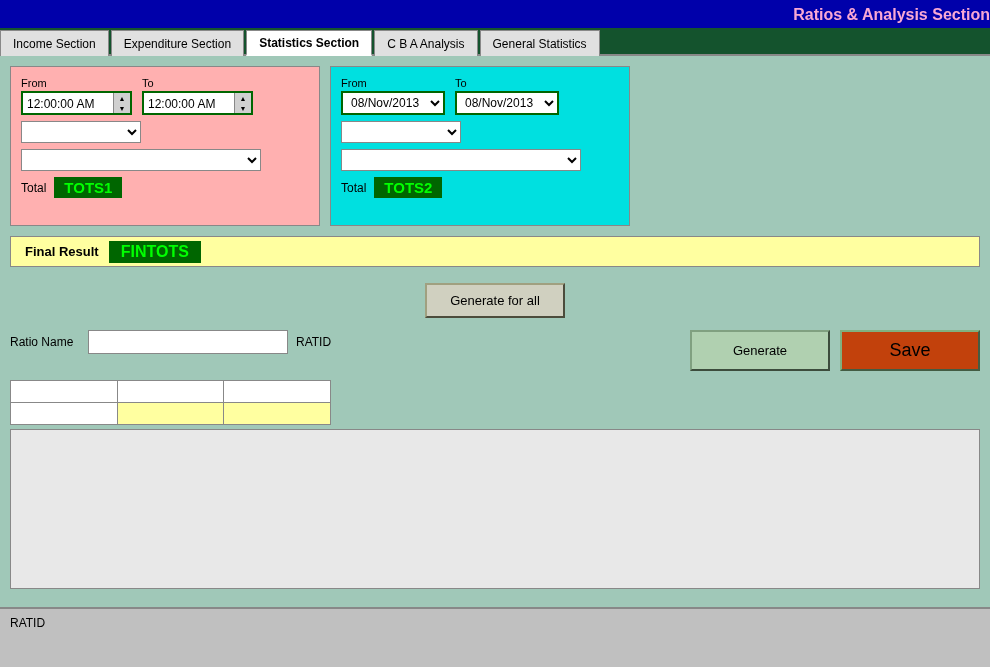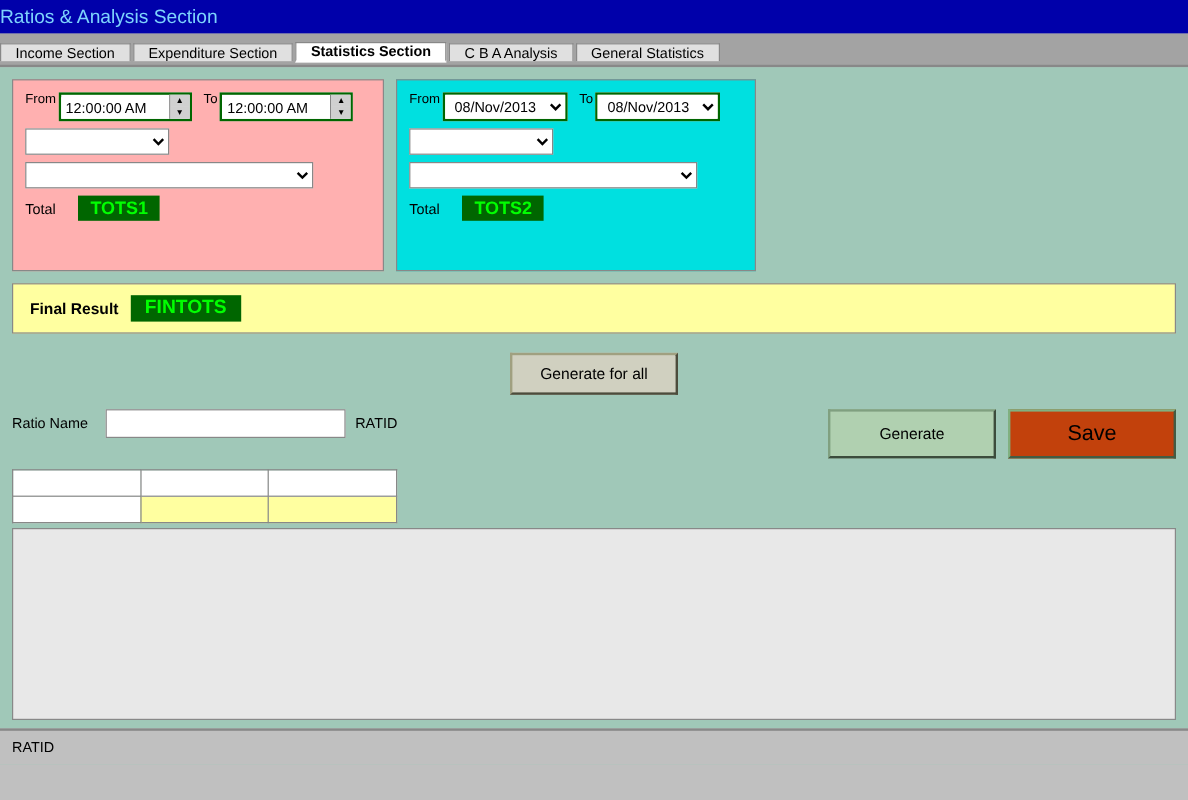--- a/index.html
+++ b/index.html
@@ -7,34 +7,33 @@
       font-family: Arial, sans-serif;
       font-size: 13px;
       background: #c0c0c0;
       width: 990px;
       height: 667px;
       overflow: hidden;
     }
     
     .title-bar {
       background: #0000aa;
-      color: #7dd3fc;
-      text-align: left;
+      color: #f9a8d4;
+      text-align: right;
       font-size: 16px;
-      font-weight: normal;
+      font-weight: bold;
       padding: 6px 0;
       height: 28px;
     }
     
     .tab-bar {
       display: flex;
-      background: #a3a3a3;
+      background: #14532d;
       border-bottom: 2px solid #888;
       height: 28px;
-      align-items: center;
     }
     .tab {
       display: flex;
       align-items: center;
       justify-content: center;
       padding: 0 12px;
       border: 1px solid #888;
       border-bottom: none;
       background: #e0e0e0;
       cursor: pointer;
@@ -79,21 +78,21 @@
       width: 300px;
       min-height: 160px;
     }
     .from-to-row {
       display: flex;
       gap: 10px;
       margin-bottom: 6px;
     }
     .field-group {
       display: flex;
-      flex-direction: row;
+      flex-direction: column;
       gap: 2px;
     }
     .field-label {
       font-size: 11px;
       color: #000;
     }
     .time-input-wrapper {
       display: flex;
       align-items: flex-end;
       border: 2px solid #006600;
@@ -150,21 +149,21 @@
     .dropdown-select-wide {
       width: 240px;
       height: 22px;
       font-size: 12px;
       border: 1px solid #888;
       background: white;
     }
     .total-row {
       display: flex;
       align-items: center;
-      gap: 19px;
+      gap: 8px;
       margin-top: 6px;
     }
     .total-label {
       font-size: 12px;
       color: #000;
     }
     .total-value {
       background: #006600;
       color: #00ff00;
       font-size: 15px;
@@ -175,21 +174,21 @@
     }
     
     .final-result-bar {
       background: #ffffa0;
       border: 1px solid #888;
       padding: 8px 14px;
       display: flex;
       align-items: center;
       gap: 10px;
       margin-bottom: 16px;
-      height: 42px;
+      height: 31px;
     }
     .final-result-label {
       font-size: 13px;
       font-weight: bold;
     }
     .final-result-value {
       background: #006600;
       color: #00ff00;
       font-size: 16px;
       font-weight: bold;

